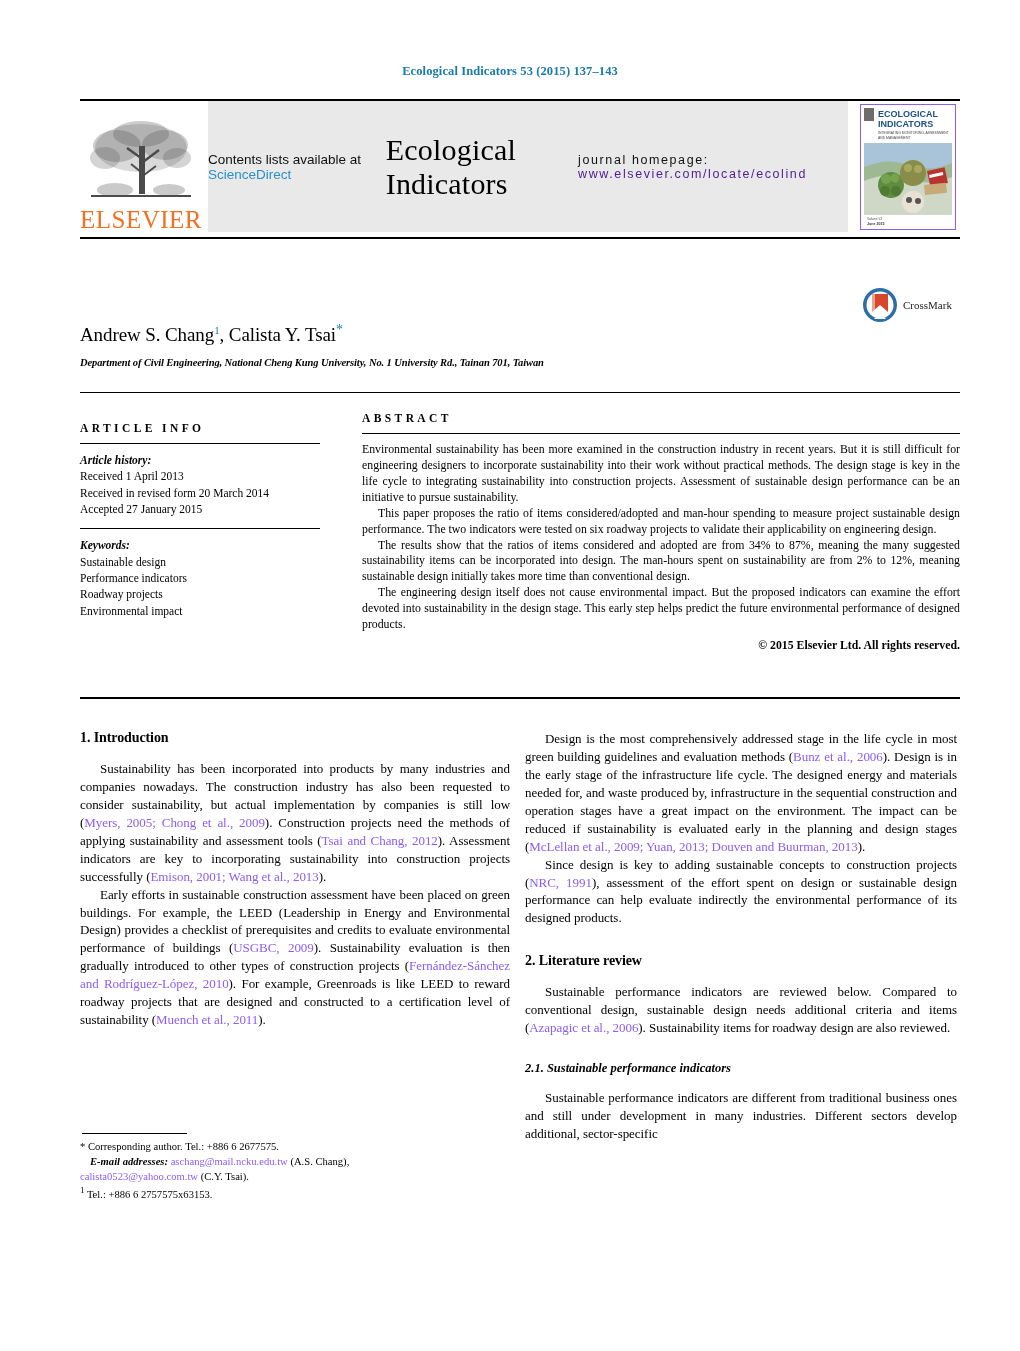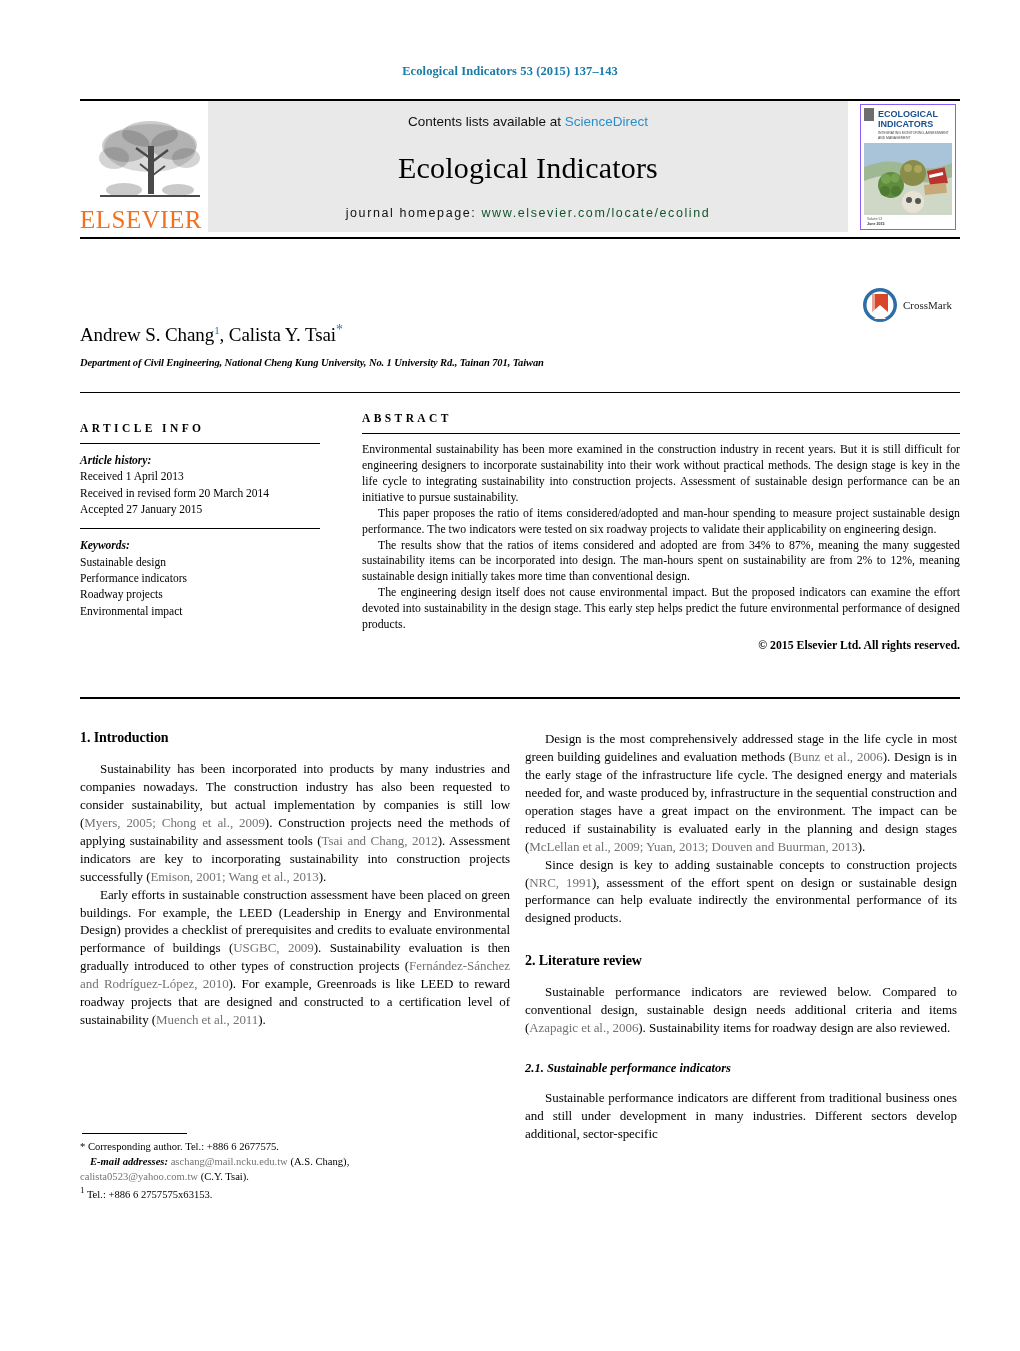--- a/index.html
+++ b/index.html
@@ -48,39 +48,39 @@
     display: flex;
     align-items: stretch;
     height: 131px;
   }
   .elsevier-block {
     width: 122px;
     flex: 0 0 122px;
     display: flex;
     flex-direction: column;
     justify-content: flex-end;
-    align-items: flex-end;
+    align-items: center;
     padding-top: 6px;
     box-sizing: border-box;
   }
   .tree-svg { display: block; }
   .elsevier-word {
     font-family: "Liberation Serif", serif;
     font-size: 25px;
     letter-spacing: 0.5px;
     color: #F37021;
     line-height: 1;
     margin-top: 1px;
     white-space: nowrap;
   }
   .journal-band {
     flex: 1 1 auto;
     background: #e9e9e9;
     display: flex;
-    flex-direction: column;
+    flex-direction: row;
     justify-content: space-between;
     align-items: center;
     padding: 13px 0 12px 0;
     box-sizing: border-box;
     margin-left: 6px;
   }
   .contents-line {
     font-family: "Liberation Sans", sans-serif;
     font-size: 13.5px;
     color: #111;
@@ -91,21 +91,21 @@
     font-size: 30px;
     color: #000;
     letter-spacing: 0.2px;
   }
   .homepage-line {
     font-family: "Liberation Sans", sans-serif;
     font-size: 12.5px;
     letter-spacing: 1.6px;
     color: #111;
   }
-  .homepage-line .hp-url { color: #14532d; }
+  .homepage-line .hp-url { color: #4c1d95; }
 
   .cover-block {
     flex: 0 0 104px;
     width: 104px;
     margin-left: 8px;
     display: flex;
     align-items: center;
     justify-content: center;
   }
   .cover-thumb {
@@ -259,21 +259,21 @@
     margin: 24px 0 13px 0;
   }
   .body-p {
     font-size: 13px;
     line-height: 1.38;
     text-align: justify;
     margin: 0;
     text-indent: 20px;
     letter-spacing: -0.05px;
   }
-  .lnk { color: #737373; }
+  .lnk { color: #8b5cf6; }
 
   
   .footnote-rule {
     position: absolute;
     top: 1133px;
     left: 82px;
     width: 105px;
     border-top: 1.4px solid #000;
   }
   .footnotes {

